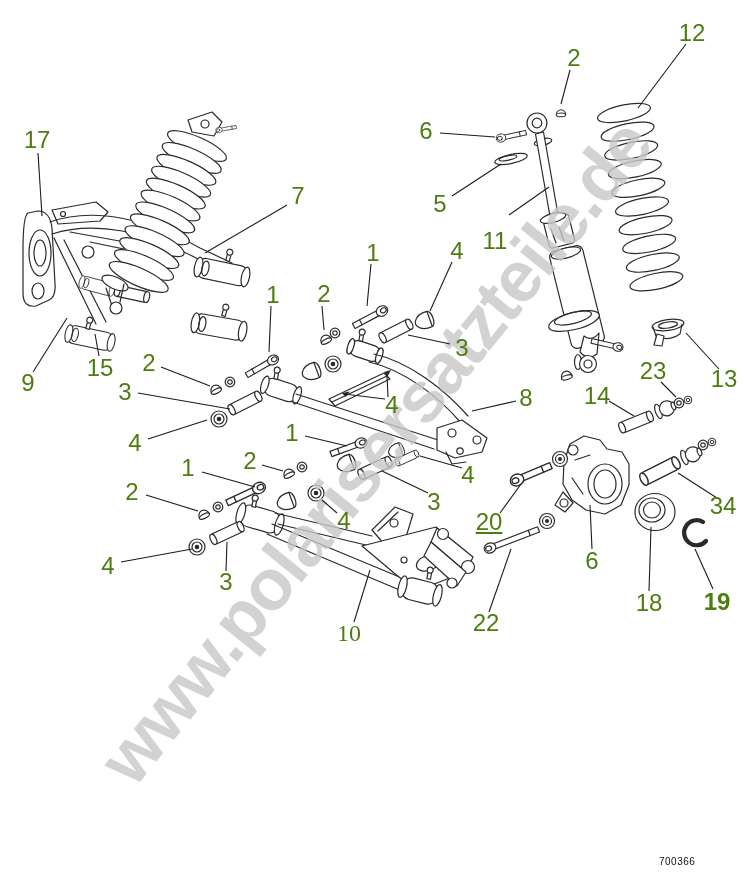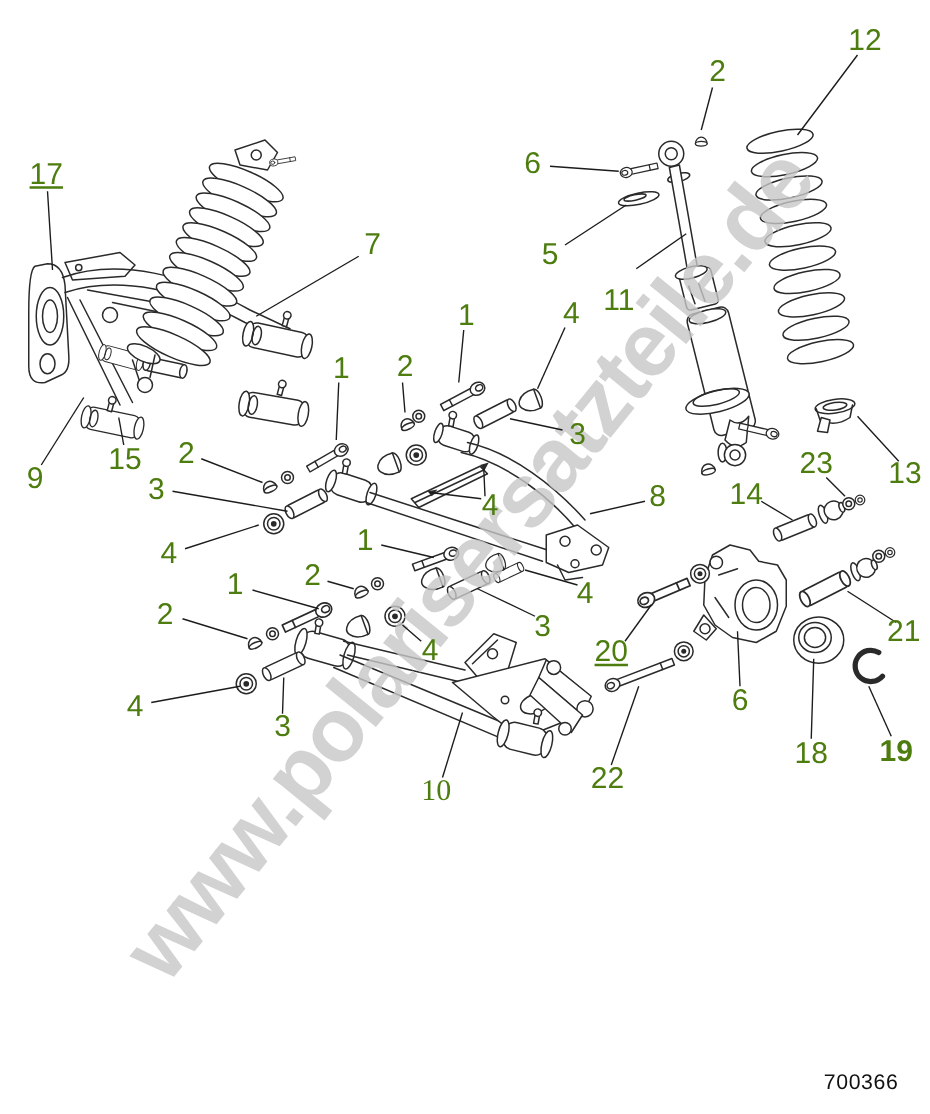--- a/index.html
+++ b/index.html
@@ -12,21 +12,21 @@
   #art .dk{fill:#2a2a2a;stroke:none;}
   .watermark{position:absolute;left:375px;top:452px;z-index:2;white-space:nowrap;
              transform:translate(-50%,-50%) rotate(-51deg);
              font-size:72px;font-weight:bold;letter-spacing:-2px;
              opacity:.8;pointer-events:none;}
   #leaders{z-index:3;}
   #leaders line{stroke:#1c1c1c;stroke-width:1.1;}
   #callouts{position:absolute;left:0;top:0;width:100%;height:100%;z-index:4;}
   .callout{position:absolute;transform:translate(-50%,-50%);font-size:24px;color:#4d7c0f;line-height:1;}
   .copyright{position:absolute;left:112px;top:639px;z-index:5;font-size:15px;color:#1a1a1a;}
-  .partnum{position:absolute;left:659px;top:856px;z-index:5;font-size:17px;color:#111;letter-spacing:.5px;}
+  .partnum{position:absolute;left:659px;top:856px;z-index:5;font-size:10px;color:#111;letter-spacing:.5px;}
 </style>
 </head>
 <body>
 
 <div class="stage">
 
   <svg id="art" width="744" height="891" viewBox="0 0 744 891">
     <defs>
       <g id="coilA">
           <ellipse rx="32" ry="9" class="pt"></ellipse>
@@ -346,21 +346,21 @@
       <line x1="500" y1="513" x2="521" y2="484"></line>
       <line x1="592" y1="549" x2="590" y2="505"></line>
       <line x1="489" y1="612" x2="511" y2="549"></line>
       <line x1="649" y1="591" x2="651" y2="527"></line>
       <line x1="713" y1="589" x2="695" y2="549"></line>
       <line x1="717" y1="498" x2="678" y2="473"></line>
       <line x1="337" y1="513" x2="322" y2="500"></line>
     </svg>
 
   <div id="callouts">
-      <span class="callout" style="left: 37px; top: 140px; text-decoration: underline;">17</span>
+      <span class="callout" style="left: 37px; top: 140px;">17</span>
       <span class="callout" style="left: 298px; top: 196px;">7</span>
       <span class="callout" style="left: 692px; top: 33px;">12</span>
       <span class="callout" style="left: 574px; top: 58px;">2</span>
       <span class="callout" style="left: 426px; top: 131px;">6</span>
       <span class="callout" style="left: 440px; top: 204px;">5</span>
       <span class="callout" style="left: 495px; top: 222px; margin-top: 19px;">11</span>
       <span class="callout" style="left: 373px; top: 253px;">1</span>
       <span class="callout" style="left: 457px; top: 251px;">4</span>
       <span class="callout" style="left: 273px; top: 295px;">1</span>
       <span class="callout" style="left: 324px; top: 294px;">2</span>
@@ -382,18 +382,18 @@
       <span class="callout" style="left: 188px; top: 468px;">1</span>
       <span class="callout" style="left: 132px; top: 492px;">2</span>
       <span class="callout" style="left: 108px; top: 566px;">4</span>
       <span class="callout" style="left: 226px; top: 582px;">3</span>
       <span class="callout" style="left: 349px; top: 633px; font-family: Liberation Serif, serif;">10</span>
       <span class="callout" style="left: 489px; top: 522px; text-decoration: underline;">20</span>
       <span class="callout" style="left: 592px; top: 561px;">6</span>
       <span class="callout" style="left: 486px; top: 623px;">22</span>
       <span class="callout" style="left: 649px; top: 603px;">18</span>
       <span class="callout" style="left: 717px; top: 602px; font-weight: bold;">19</span>
-      <span class="callout" style="left: 723px; top: 506px;">21</span>
+      <span class="callout" style="left: 723px; top: 506px;">34</span>
       <span class="callout" style="left: 344px; top: 521px;">4</span>
     </div>
 
   <div class="partnum">700366</div>
 </div>
 
 </body></html>

